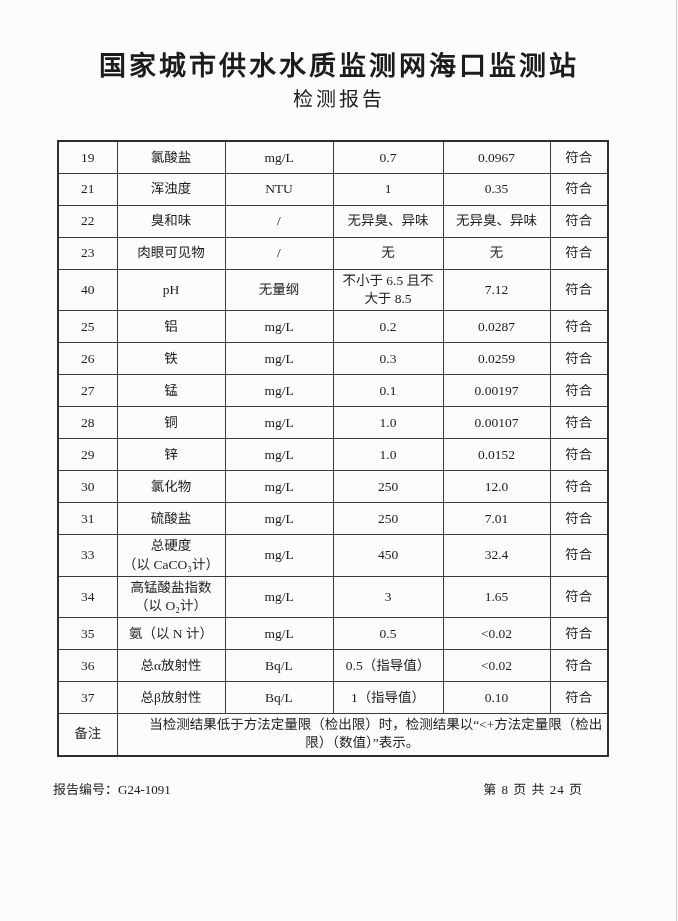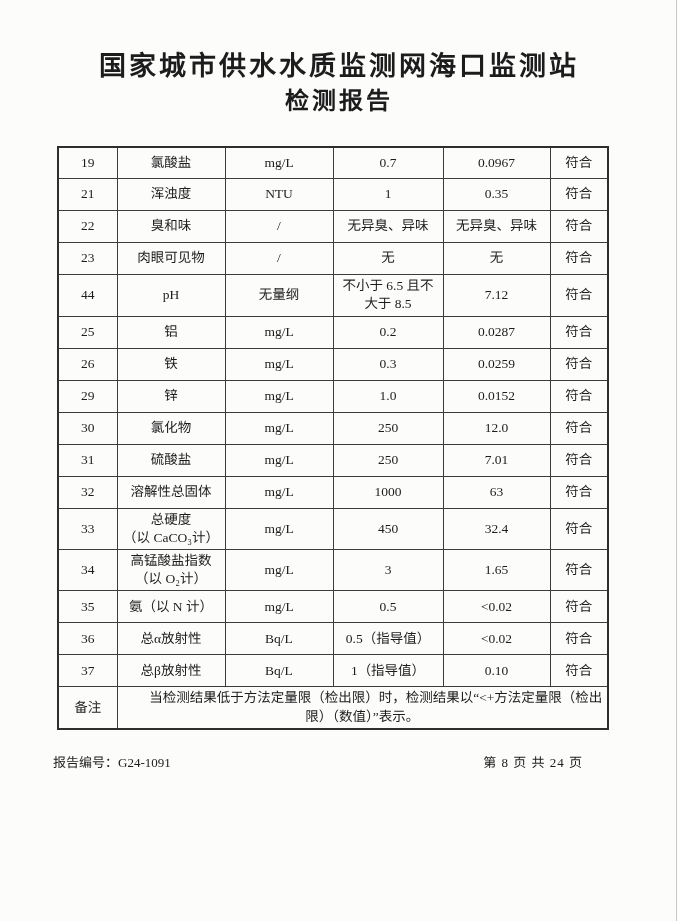--- a/index.html
+++ b/index.html
@@ -24,22 +24,22 @@
     padding-top: 50px;
   }
   .title-line1 {
     font-size: 27px;
     font-weight: bold;
     letter-spacing: 3px;
     line-height: 1.2;
     margin: 0;
   }
   .title-line2 {
-    font-size: 24px;
-    font-weight: bold;
+    font-size: 20px;
+    font-weight: normal;
     letter-spacing: 3px;
     line-height: 1.3;
     margin: 4px 0 0 0;
   }
   table.report-table {
     border-collapse: collapse;
     margin: 28px 0 0 57px;
     width: 550px;
     table-layout: fixed;
     border: 2px solid #2e2e2e;
@@ -118,21 +118,21 @@
   </tr>
       <tr>
     <td class="c-no">23</td>
     <td class="c-name">肉眼可见物</td>
     <td class="c-unit">/</td>
     <td class="c-limit">无</td>
     <td class="c-result">无</td>
     <td class="c-conclusion">符合</td>
   </tr>
       <tr>
-    <td class="c-no">44</td>
+    <td class="c-no">40</td>
     <td class="c-name">pH</td>
     <td class="c-unit">无量纲</td>
     <td class="c-limit">不小于 6.5 且不大于 8.5</td>
     <td class="c-result">7.12</td>
     <td class="c-conclusion">符合</td>
   </tr>
       <tr>
     <td class="c-no">25</td>
     <td class="c-name">铝</td>
     <td class="c-unit">mg/L</td>
@@ -142,20 +142,36 @@
   </tr>
       <tr>
     <td class="c-no">26</td>
     <td class="c-name">铁</td>
     <td class="c-unit">mg/L</td>
     <td class="c-limit">0.3</td>
     <td class="c-result">0.0259</td>
     <td class="c-conclusion">符合</td>
   </tr>
       <tr>
+    <td class="c-no">27</td>
+    <td class="c-name">锰</td>
+    <td class="c-unit">mg/L</td>
+    <td class="c-limit">0.1</td>
+    <td class="c-result">0.00197</td>
+    <td class="c-conclusion">符合</td>
+  </tr>
+      <tr>
+    <td class="c-no">28</td>
+    <td class="c-name">铜</td>
+    <td class="c-unit">mg/L</td>
+    <td class="c-limit">1.0</td>
+    <td class="c-result">0.00107</td>
+    <td class="c-conclusion">符合</td>
+  </tr>
+      <tr>
     <td class="c-no">29</td>
     <td class="c-name">锌</td>
     <td class="c-unit">mg/L</td>
     <td class="c-limit">1.0</td>
     <td class="c-result">0.0152</td>
     <td class="c-conclusion">符合</td>
   </tr>
       <tr>
     <td class="c-no">30</td>
     <td class="c-name">氯化物</td>
@@ -163,28 +179,20 @@
     <td class="c-limit">250</td>
     <td class="c-result">12.0</td>
     <td class="c-conclusion">符合</td>
   </tr>
       <tr>
     <td class="c-no">31</td>
     <td class="c-name">硫酸盐</td>
     <td class="c-unit">mg/L</td>
     <td class="c-limit">250</td>
     <td class="c-result">7.01</td>
-    <td class="c-conclusion">符合</td>
-  </tr>
-      <tr>
-    <td class="c-no">32</td>
-    <td class="c-name">溶解性总固体</td>
-    <td class="c-unit">mg/L</td>
-    <td class="c-limit">1000</td>
-    <td class="c-result">63</td>
     <td class="c-conclusion">符合</td>
   </tr>
       <tr>
     <td class="c-no">33</td>
     <td class="c-name">总硬度
 （以 CaCO₃计）</td>
     <td class="c-unit">mg/L</td>
     <td class="c-limit">450</td>
     <td class="c-result">32.4</td>
     <td class="c-conclusion">符合</td>

